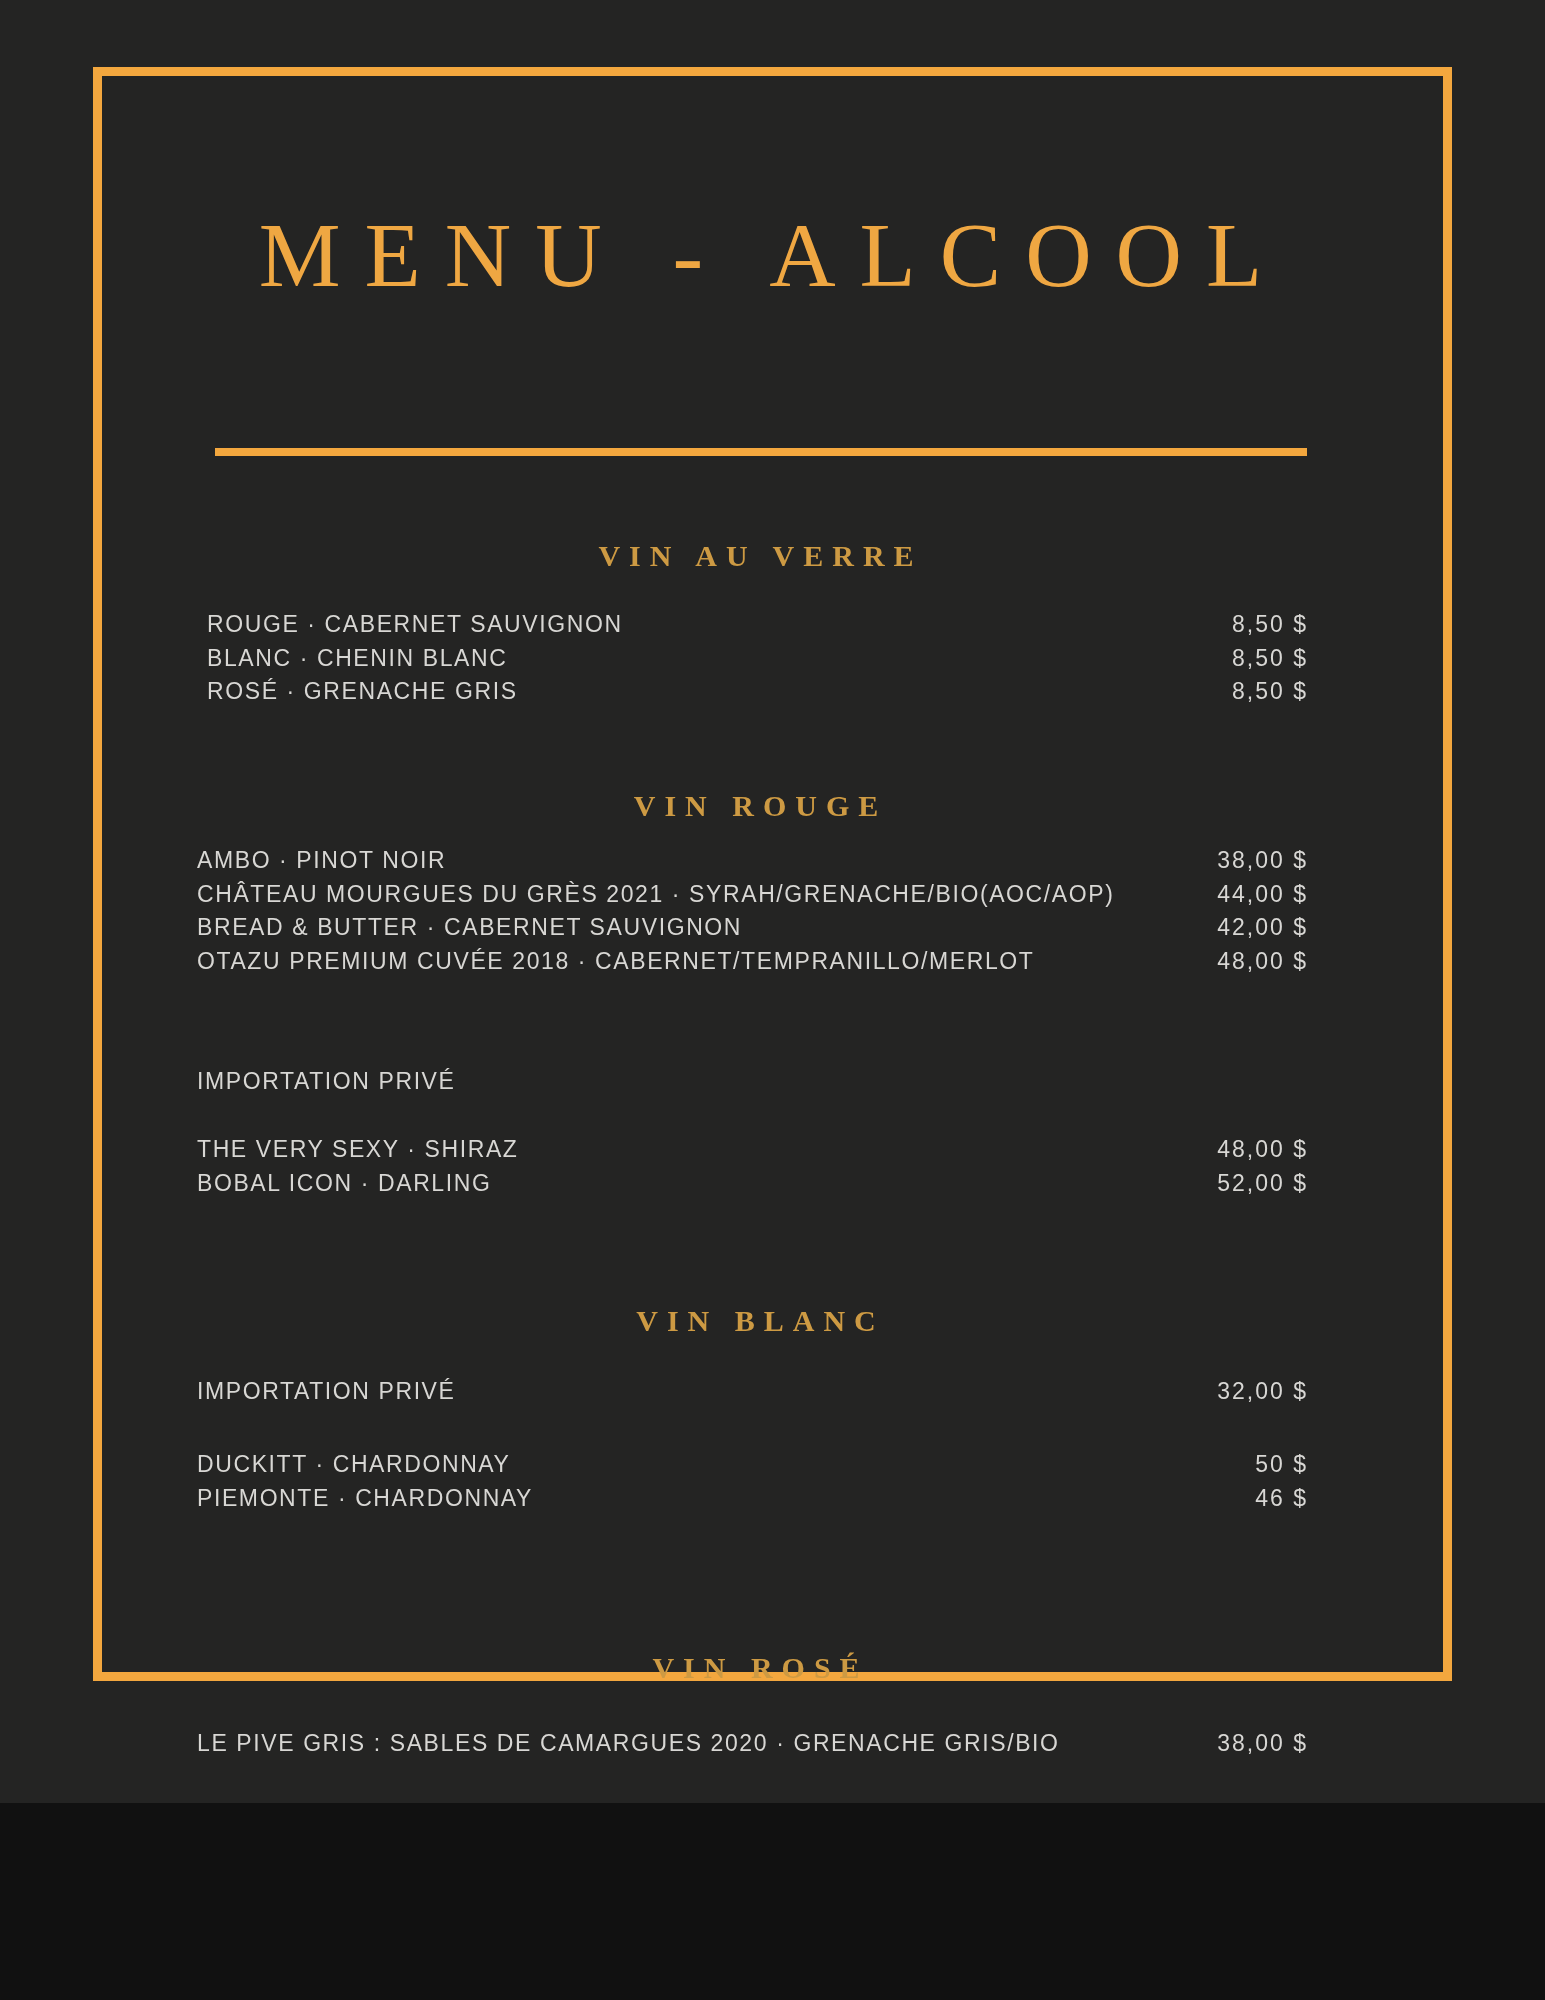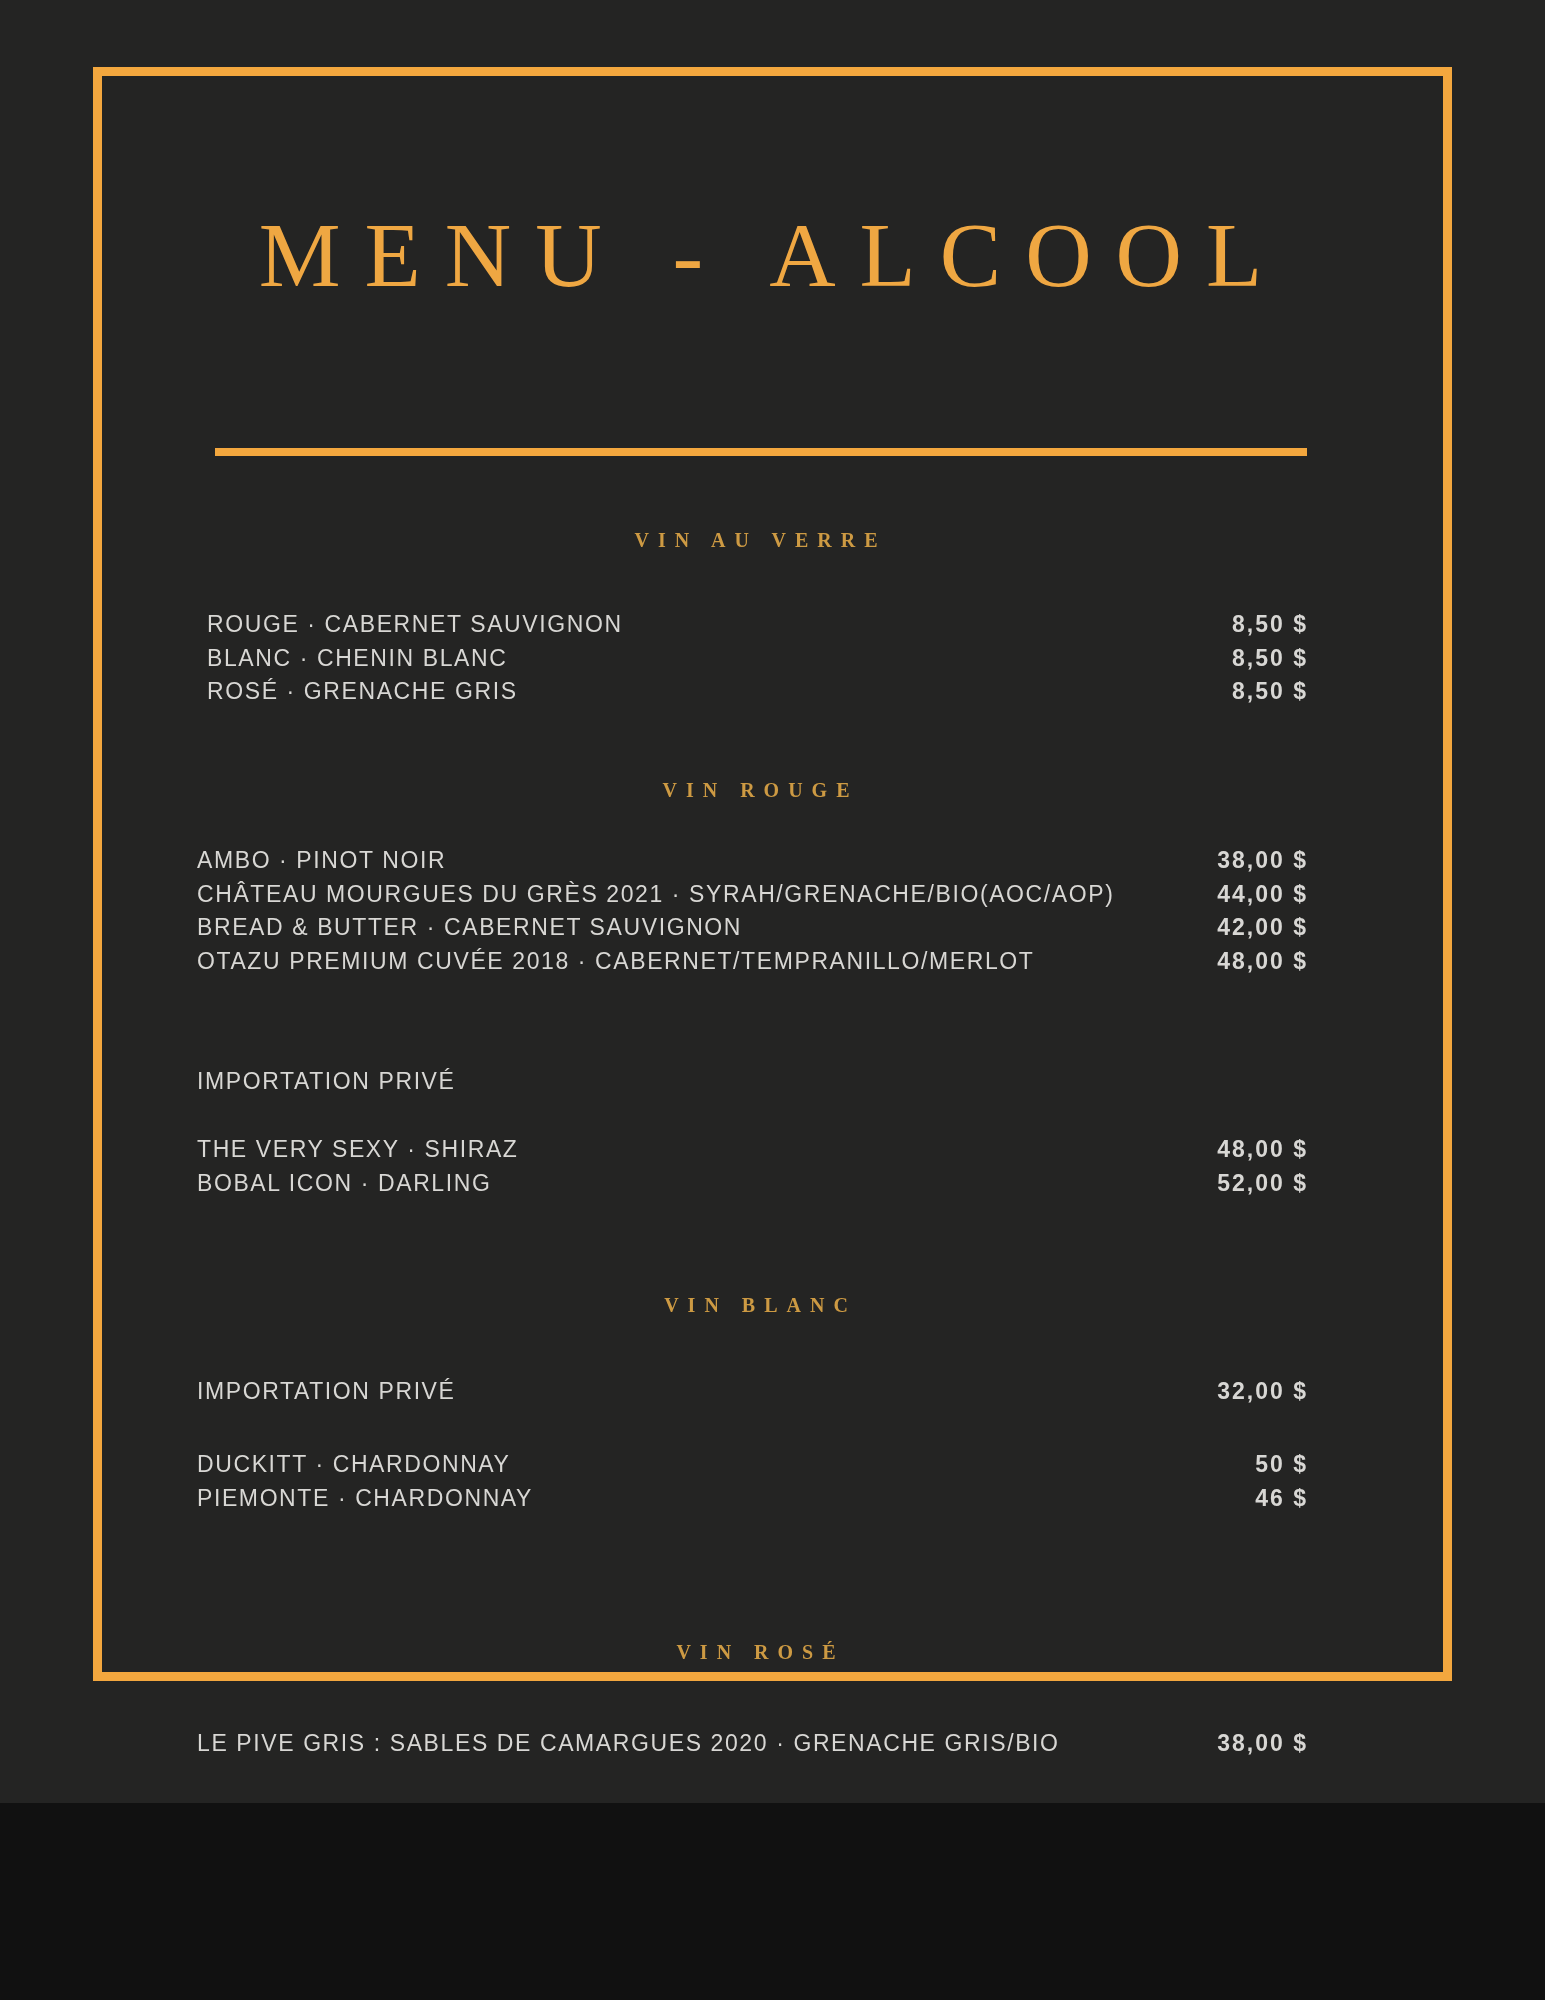--- a/index.html
+++ b/index.html
@@ -32,25 +32,25 @@
   .rule {
     position: absolute;
     left: 215px; right: 238px;
     top: 448px;
     height: 8px;
     background: var(--gold, #F3A73E);
   }
   .section-heading {
     position: absolute;
     left: 0; right: 24px;
-    margin: 0;
+    margin: 16px;
     text-align: center;
     font-family: "Liberation Serif", serif;
     font-weight: 700;
-    font-size: 20px;
+    font-size: 30px;
     line-height: 36px;
     letter-spacing: 9px;
     color: var(--gold-heading, #CD9A43);
   }
   .rows {
     position: absolute;
     left: 197px; right: 237px;
   }
   .rows.indent { left: 207px; text-align: center; }
   .row {
@@ -59,21 +59,20 @@
     align-items: baseline;
     height: 33.5px;
     font-size: 23px;
     letter-spacing: 1.6px;
     color: var(--text, #D8D7D4);
     white-space: nowrap;
   }
   .item-price {
     margin-left: 30px;
     letter-spacing: 2px;
-    font-weight: bold;
   }
   .label-row {
     font-size: 23px;
     letter-spacing: 1.6px;
     color: var(--text, #D8D7D4);
   }
 </style>
 </head>
 <body>
 

